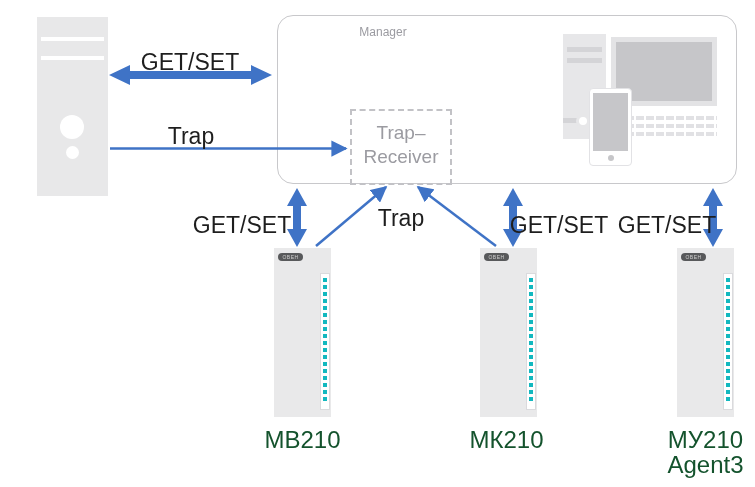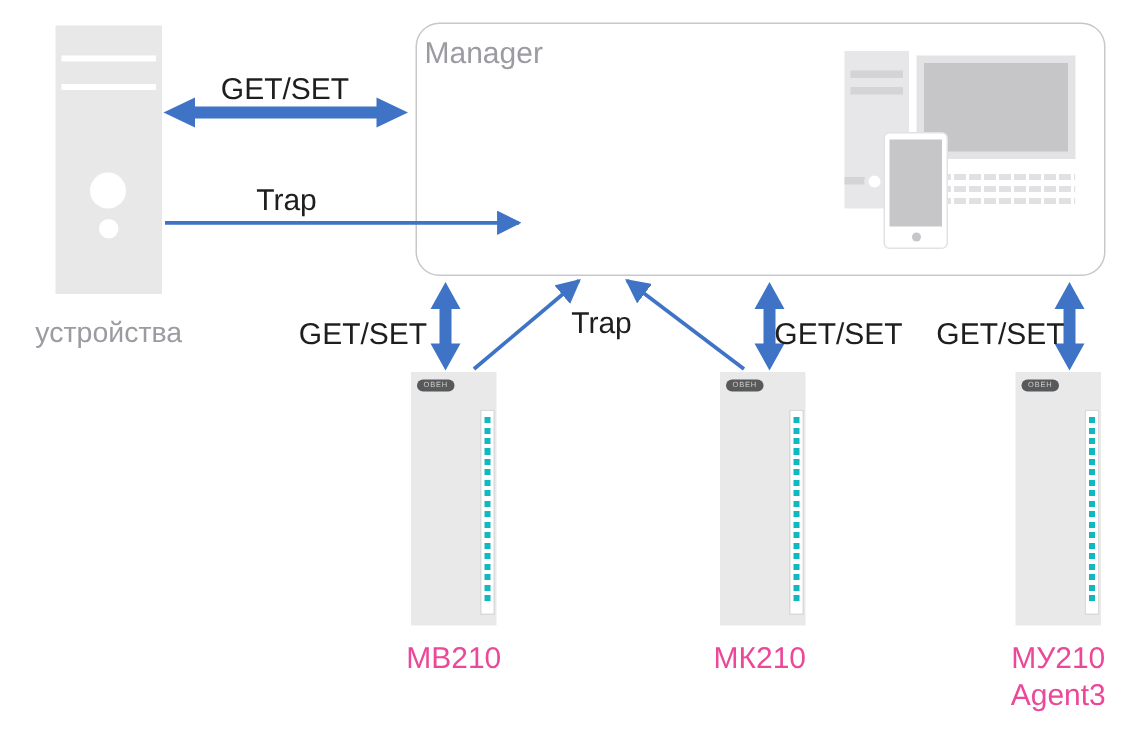--- a/index.html
+++ b/index.html
@@ -9,27 +9,27 @@
 
   
   .server{left:37px;top:17px;width:71px;height:179px;background:#E8E8E9;}
   .server .stripe{position:absolute;left:4px;right:4px;height:4px;background:#FFFFFF;}
   .server .s1{top:20px;} .server .s2{top:39px;}
   .server .dot-big{position:absolute;left:23px;top:98px;width:24px;height:24px;border-radius:50%;background:#FFFFFF;}
   .server .dot-small{position:absolute;left:29px;top:129px;width:13px;height:13px;border-radius:50%;background:#FFFFFF;}
 
   .muted{color:#9B9BA1;}
   .caption{font-size:19px;line-height:24px;text-align:center;}
-  .dev-caption{font-size:20px;line-height:25px;text-align:center;color:#ec4899;}
+  .dev-caption{font-size:24px;line-height:25px;text-align:center;color:#14532d;}
 
   .other-label{left:2px;top:211px;width:141px;}
 
   
   .manager{left:277px;top:15px;width:460px;height:169px;border:1px solid #C8C8CB;border-radius:16px;background:#fff;box-sizing:border-box;}
-  .manager-title{left:283px;top:25px;width:200px;font-size:20px;text-align:left;}
+  .manager-title{left:283px;top:25px;width:200px;font-size:12px;text-align:center;}
   .trapbox{left:350px;top:109px;width:102px;height:76px;border:2px dashed #C2C2C6;box-sizing:border-box;
            font-size:19px;line-height:24px;text-align:center;padding-top:10px;}
 
   
   .ws{left:563px;top:34px;width:155px;height:132px;}
   .ws .tower{position:absolute;left:0;top:0;width:43px;height:105px;background:#E7E7E9;}
   .ws .tbar{position:absolute;left:4px;right:4px;height:5px;background:#D4D4D7;}
   .ws .tb1{top:13px;} .ws .tb2{top:24px;}
   .ws .tb3{top:84px;left:0;right:0;}
   .ws .tdot{position:absolute;left:13px;top:80px;width:13px;height:13px;border-radius:50%;background:#FFFFFF;border:3px solid #E7E7E9;box-sizing:border-box;width:14px;height:14px;}
@@ -50,21 +50,21 @@
   .device .logo{position:absolute;left:4px;top:5px;width:25px;height:8px;background:#58595B;border-radius:4px;
                 color:#cfcfcf;font-size:5px;line-height:8px;text-align:center;letter-spacing:.5px;overflow:hidden;}
   .device .ledstrip{position:absolute;left:46px;top:25px;width:10px;height:137px;background:#FFFFFF;border:1px solid #DMDMD8;border:1px solid #DADADD;box-sizing:border-box;}
   .device .leds{position:absolute;left:2px;top:4px;width:4px;height:126px;
                 background:repeating-linear-gradient(180deg,#12B8BF 0 4px,transparent 4px 7px);}
 
   .lbl1{left:242px;} .lbl2{left:446px;} .lbl3{left:645px;}
   .device-label{top:427px;width:121px;}
 
   
-  .arrow-label{font-size:20px;color:#1E1E1E;text-align:center;width:120px;}
+  .arrow-label{font-size:23px;color:#1E1E1E;text-align:center;width:120px;}
   .al-getset-top{left:130px;top:49px;}
   .al-trap-left{left:131px;top:123px;}
   .al-getset1{left:182px;top:212px;}
   .al-trap-mid{left:341px;top:205px;}
   .al-getset2{left:499px;top:212px;}
   .al-getset3{left:607px;top:212px;}
 
   svg.overlay{position:absolute;left:0;top:0;pointer-events:none;}
 </style>
 </head>
@@ -72,26 +72,29 @@
 
 <div class="canvas">
 
   <div class="abs server">
     <div class="stripe s1"></div>
     <div class="stripe s2"></div>
     <div class="dot-big"></div>
     <div class="dot-small"></div>
   </div>
   <div class="abs other-label caption muted">
-    <div>устройства</div>
   </div>
 
   <div class="abs manager"></div>
   <div class="abs manager-title muted">Manager</div>
 
+  <div class="abs trapbox muted">
+    <div>Trap–</div>
+    <div>Receiver</div>
+  </div>
 
   <div class="abs ws">
     <div class="tower">
       <div class="tbar tb1"></div>
       <div class="tbar tb2"></div>
       <div class="tbar tb3"></div>
       <div class="tdot"></div>
     </div>
     <div class="monitor">
       <div class="screen"></div>

